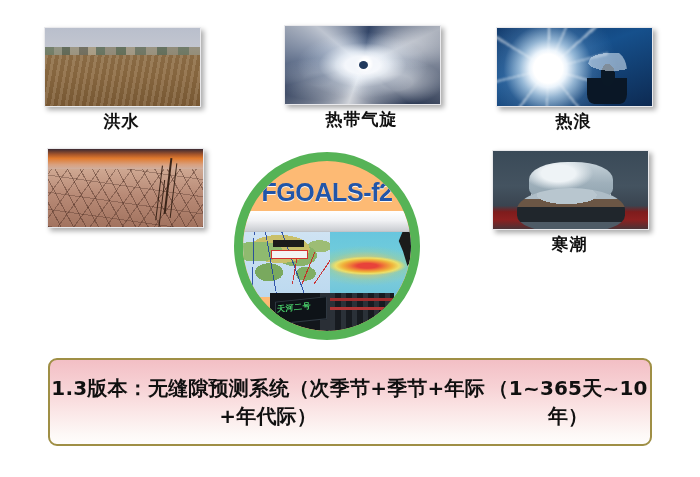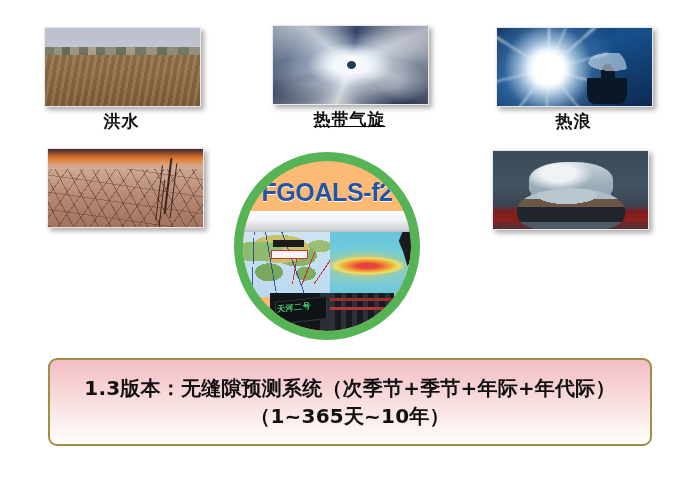--- a/index.html
+++ b/index.html
@@ -46,21 +46,21 @@
     font-size: 17px;
     font-weight: 700;
     color: #111111;
     margin-top: 3px;
     letter-spacing: 1px;
     font-family: "DejaVu Sans", "Liberation Sans", sans-serif;
   }
 
   
   #card-flood    { left: 44px;  top: 27px; }
-  #card-cyclone  { left: 272px; top: 25px; text-decoration: underline; }
+  #card-cyclone  { left: 284px; top: 25px; }
   #card-heatwave { left: 496px; top: 27px; }
   #card-drought  { left: 47px;  top: 148px; }
   #card-coldwave { left: 492px; top: 150px; }
 
   
 
   
   .art-flood {
     background:
       linear-gradient(180deg,#b9bfcc 0%, #c3c6d0 27%, #b0a38c 33%, #8d7556 40%, #8a6a45 55%, #9c7b52 75%, #8a6840 100%);
@@ -345,21 +345,21 @@
     position: absolute;
     left: 48px;
     top: 358px;
     width: 604px;
     height: 88px;
     box-sizing: border-box;
     border: 2px solid #9f8f45;
     border-radius: 9px;
     background: linear-gradient(180deg, #f3bfc5 0%, #f7d3d6 34%, #fbe7e7 62%, #fdf8f6 88%, #fffdfc 100%);
     display: flex;
-    flex-direction: column;
+    flex-direction: row;
     align-items: center;
     justify-content: center;
   }
   .banner-line {
     color: #101010;
     font-weight: 700;
     letter-spacing: 0.2px;
     text-align: center;
     font-family: "DejaVu Sans", "Liberation Sans", sans-serif;
   }
@@ -395,20 +395,21 @@
   <div class="hazard-card" id="card-drought">
     <div class="hazard-photo">
       <div class="ph-inner art-drought"></div>
     </div>
   </div>
 
   <div class="hazard-card" id="card-coldwave">
     <div class="hazard-photo">
       <div class="ph-inner art-cold"></div>
     </div>
+    <div class="hazard-label">寒潮</div>
   </div>
 
   <div id="fgoals-circle">
     <div class="circle-inner">
 
       <div class="fgoals-title">FGOALS-f2</div>
 
       <div class="title-shelf"></div>
 
       <div class="collage">

